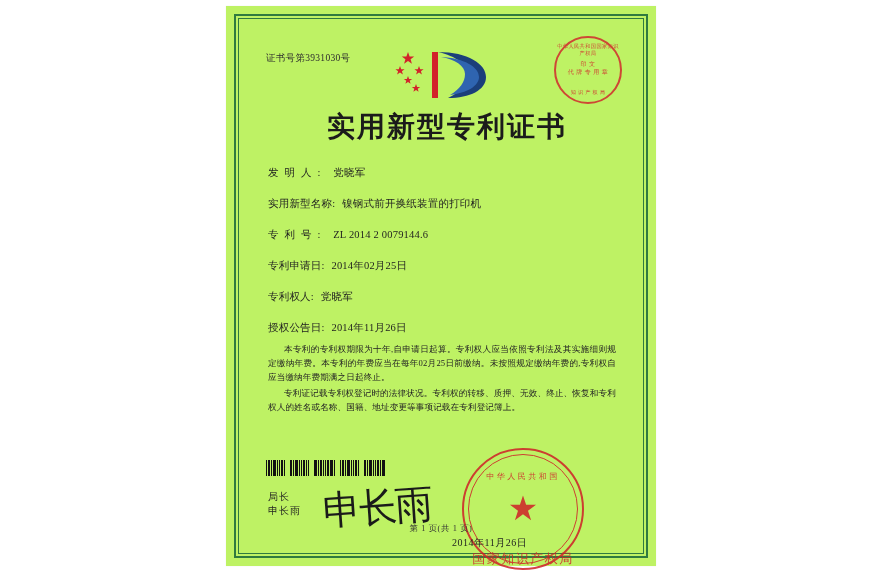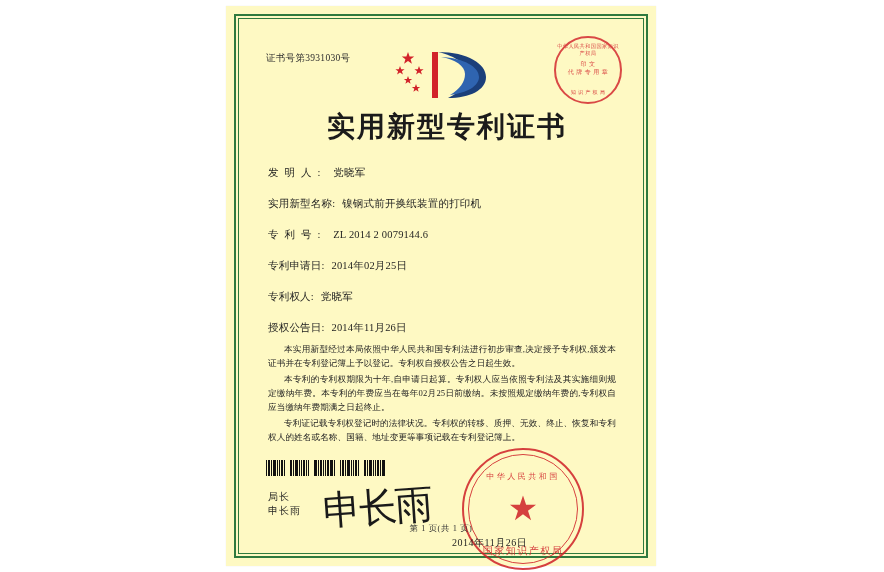--- a/index.html
+++ b/index.html
@@ -19,21 +19,21 @@
     height: 572px;
     background: #ffffff;
   }
   
   .sheet {
     position: absolute;
     left: 226px;
     top: 6px;
     width: 430px;
     height: 560px;
-    background: #fef9c3;
+    background: #bef264;
     box-shadow: 0 0 1px #e8e8e8;
   }
   .border-outer {
     position: absolute;
     left: 8px;
     top: 8px;
     right: 8px;
     bottom: 8px;
     border: 2px solid #2f7a3f;
   }
@@ -218,21 +218,21 @@
   }
   .seal-main .arc-top,
   .seal-main .arc-bot {
     position: absolute;
     left: 0; right: 0;
     text-align: center;
     font-size: 8px;
     letter-spacing: 2.5px;
   }
   .seal-main .arc-top { top: 9px; margin-top: 12px; }
-  .seal-main .arc-bot { bottom: 10px; font-size: 10px; letter-spacing: 1.5px; }
+  .seal-main .arc-bot { bottom: 0; font-size: 13px; letter-spacing: 1.5px; }
   .seal-main .star {
     position: absolute;
     left: 50%;
     top: 50%;
     transform: translate(-50%, -50%);
     font-size: 34px;
     line-height: 34px;
     color: #cf2027;
   }
   
@@ -316,21 +316,20 @@
           <span class="lbl">专利权人:</span>
           <span class="val">党晓军</span>
         </div>
         <div class="frow">
           <span class="lbl">授权公告日:</span>
           <span class="val">2014年11月26日</span>
         </div>
       </div>
 
       <div class="body-text">
-        <p>本实用新型经过本局依照中华人民共和国专利法进行初步审查,决定授予专利权,颁发本证书并在专利登记簿上予以登记。专利权自授权公告之日起生效。</p>
         <p>本专利的专利权期限为十年,自申请日起算。专利权人应当依照专利法及其实施细则规定缴纳年费。本专利的年费应当在每年02月25日前缴纳。未按照规定缴纳年费的,专利权自应当缴纳年费期满之日起终止。</p>
         <p>专利证记载专利权登记时的法律状况。专利权的转移、质押、无效、终止、恢复和专利权人的姓名或名称、国籍、地址变更等事项记载在专利登记簿上。</p>
       </div>
 
       <div class="barcode">
         <i></i><i class="w2"></i><i></i><i class="w3"></i><i></i><i></i><i class="w2"></i><i></i>
         <i class="w2"></i><i></i><i class="w3"></i><i></i><i></i><i class="w2"></i><i></i><i></i>
         <i class="w3"></i><i></i><i class="w2"></i><i></i><i></i><i class="w2"></i><i class="w3"></i><i></i>
         <i></i><i class="w2"></i><i></i><i class="w3"></i><i></i><i></i><i class="w2"></i><i></i>
         <i class="w2"></i><i></i><i class="w3"></i><i></i><i></i><i class="w2"></i><i></i><i class="w3"></i>

